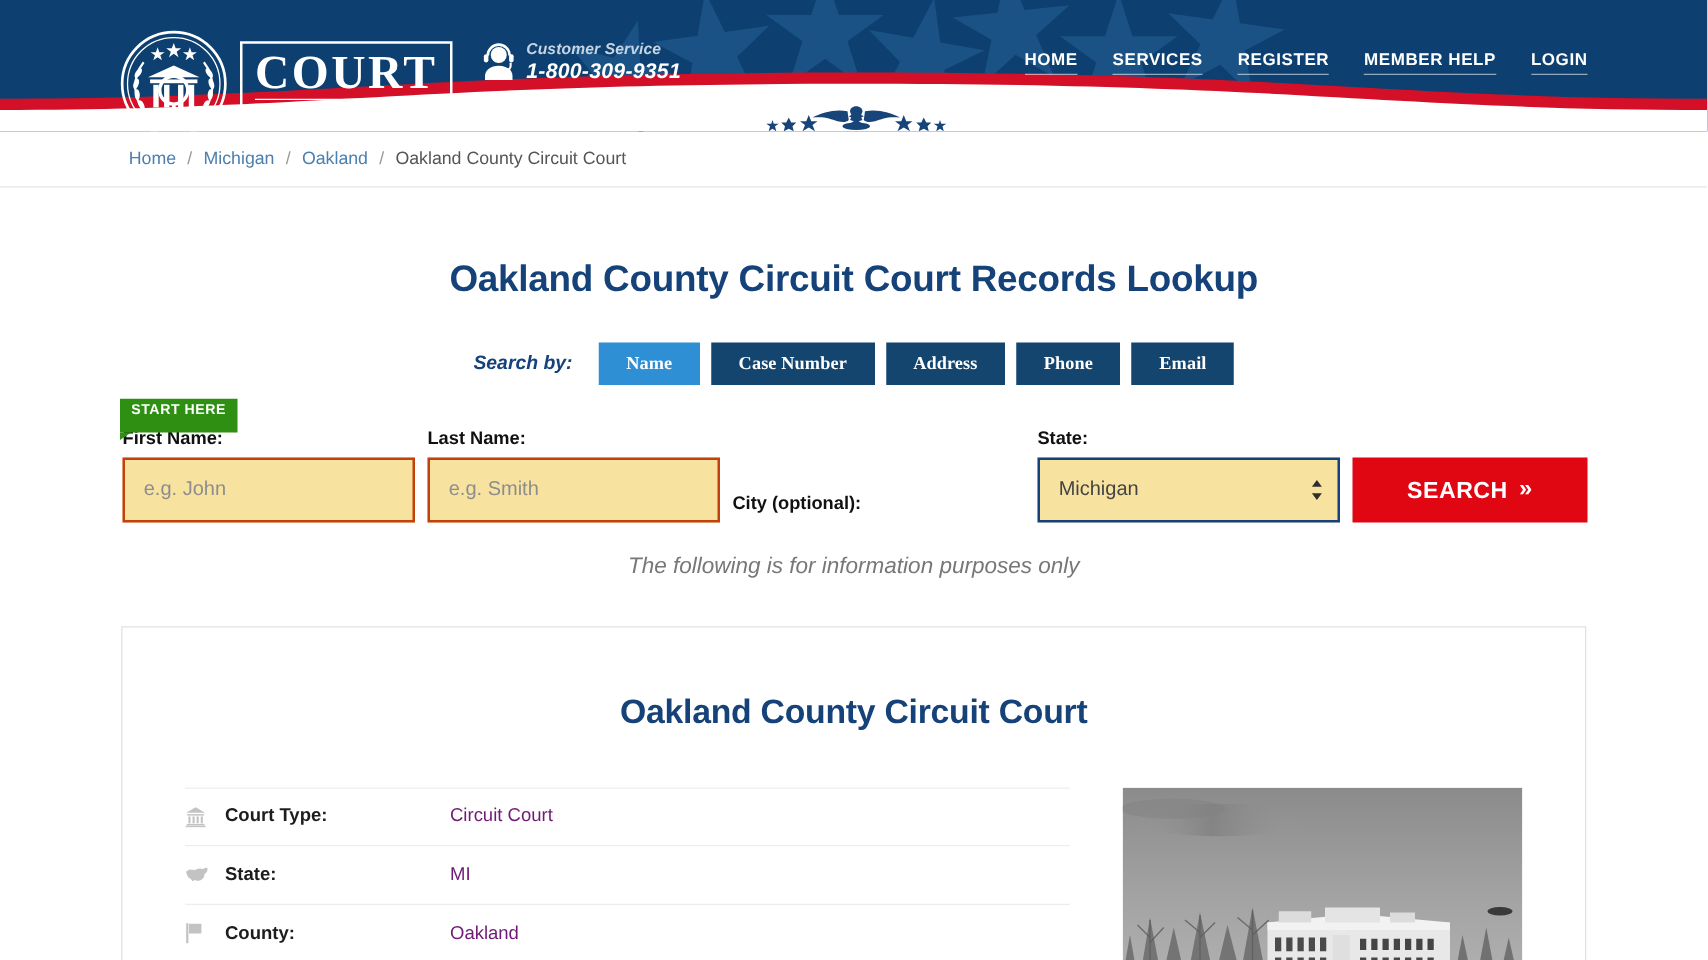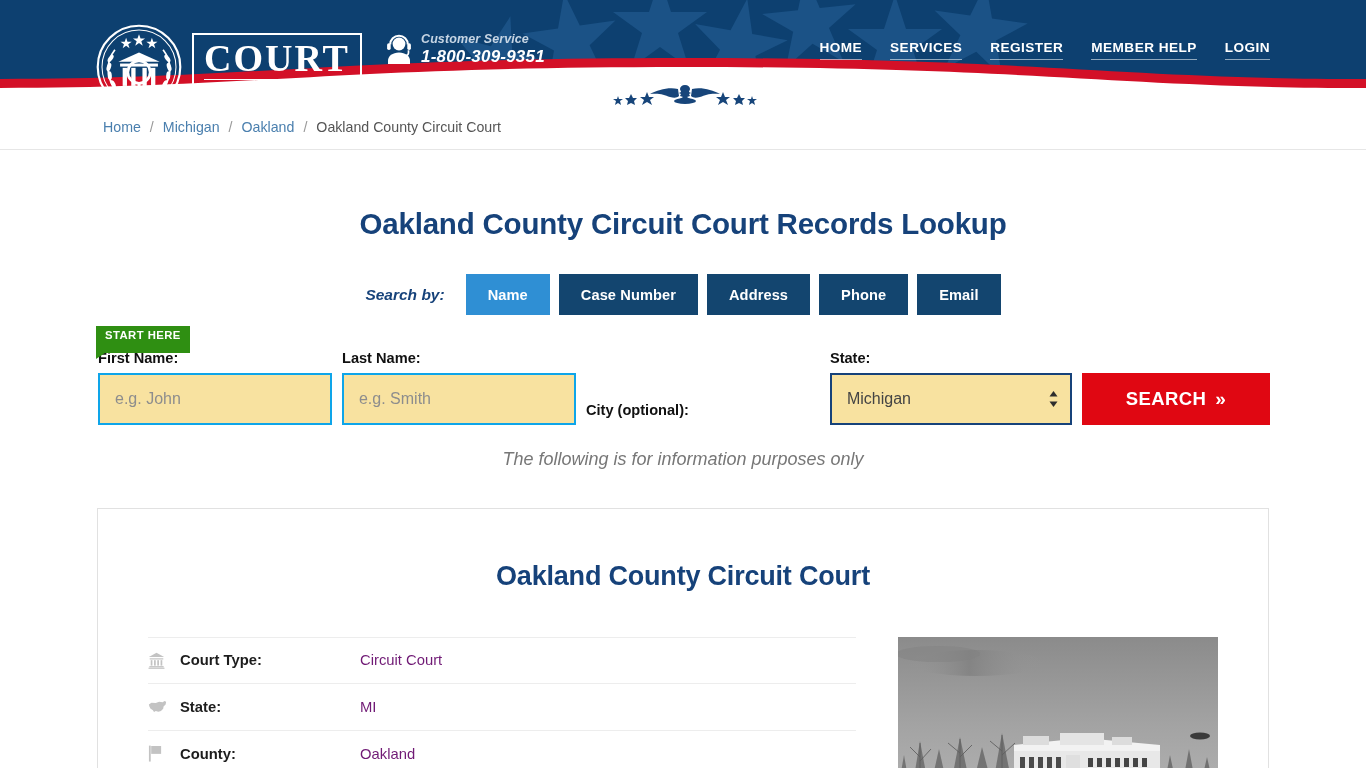--- a/index.html
+++ b/index.html
@@ -167,33 +167,33 @@
     gap: 0px;
   }
   .searchby-label {
     font-size: 15.5px;
     font-style: italic;
     font-weight: 700;
     color: #16427a;
     margin-right: 21px;
   }
   .sb-tab {
-    height: 41px;
+    height: 34px;
     background: #13456f;
     color: #ffffff;
     font-size: 14.6px;
     font-weight: 700;
     display: flex;
     align-items: center;
     justify-content: center;
     padding: 0 22px;
     margin-right: 9px;
     cursor: pointer;
     border: none;
-    font-family: Liberation Sans, sans-serif;
+    font-family: Liberation Serif, serif;
     letter-spacing: .1px;
   }
   .sb-tab.active { background: #2f8fd4; }
   .sb-tab:last-child { margin-right: 0; }
 
   
   .form-wrap {
     position: relative;
     width: 1174px;
     margin: 0 auto;
@@ -234,21 +234,21 @@
   .fg-btn    { width: 189px; }
   .fg-label {
     font-size: 14.6px;
     font-weight: 700;
     color: #111111;
     margin-bottom: 7px;
     line-height: 1;
   }
   .fg-input {
     height: 52px;
-    border: 2px solid #0ea5e9;
+    border: 2px solid #c2410c;
     background: #f8e2a0;
     font-size: 16px;
     font-family: "Liberation Sans", sans-serif;
     color: #555555;
     padding: 0 15px;
     outline: none;
     width: 100%;
   }
   .fg-input.white { background: #ffffff; }
   .fg-input::placeholder { color: #8d8d8d; }

